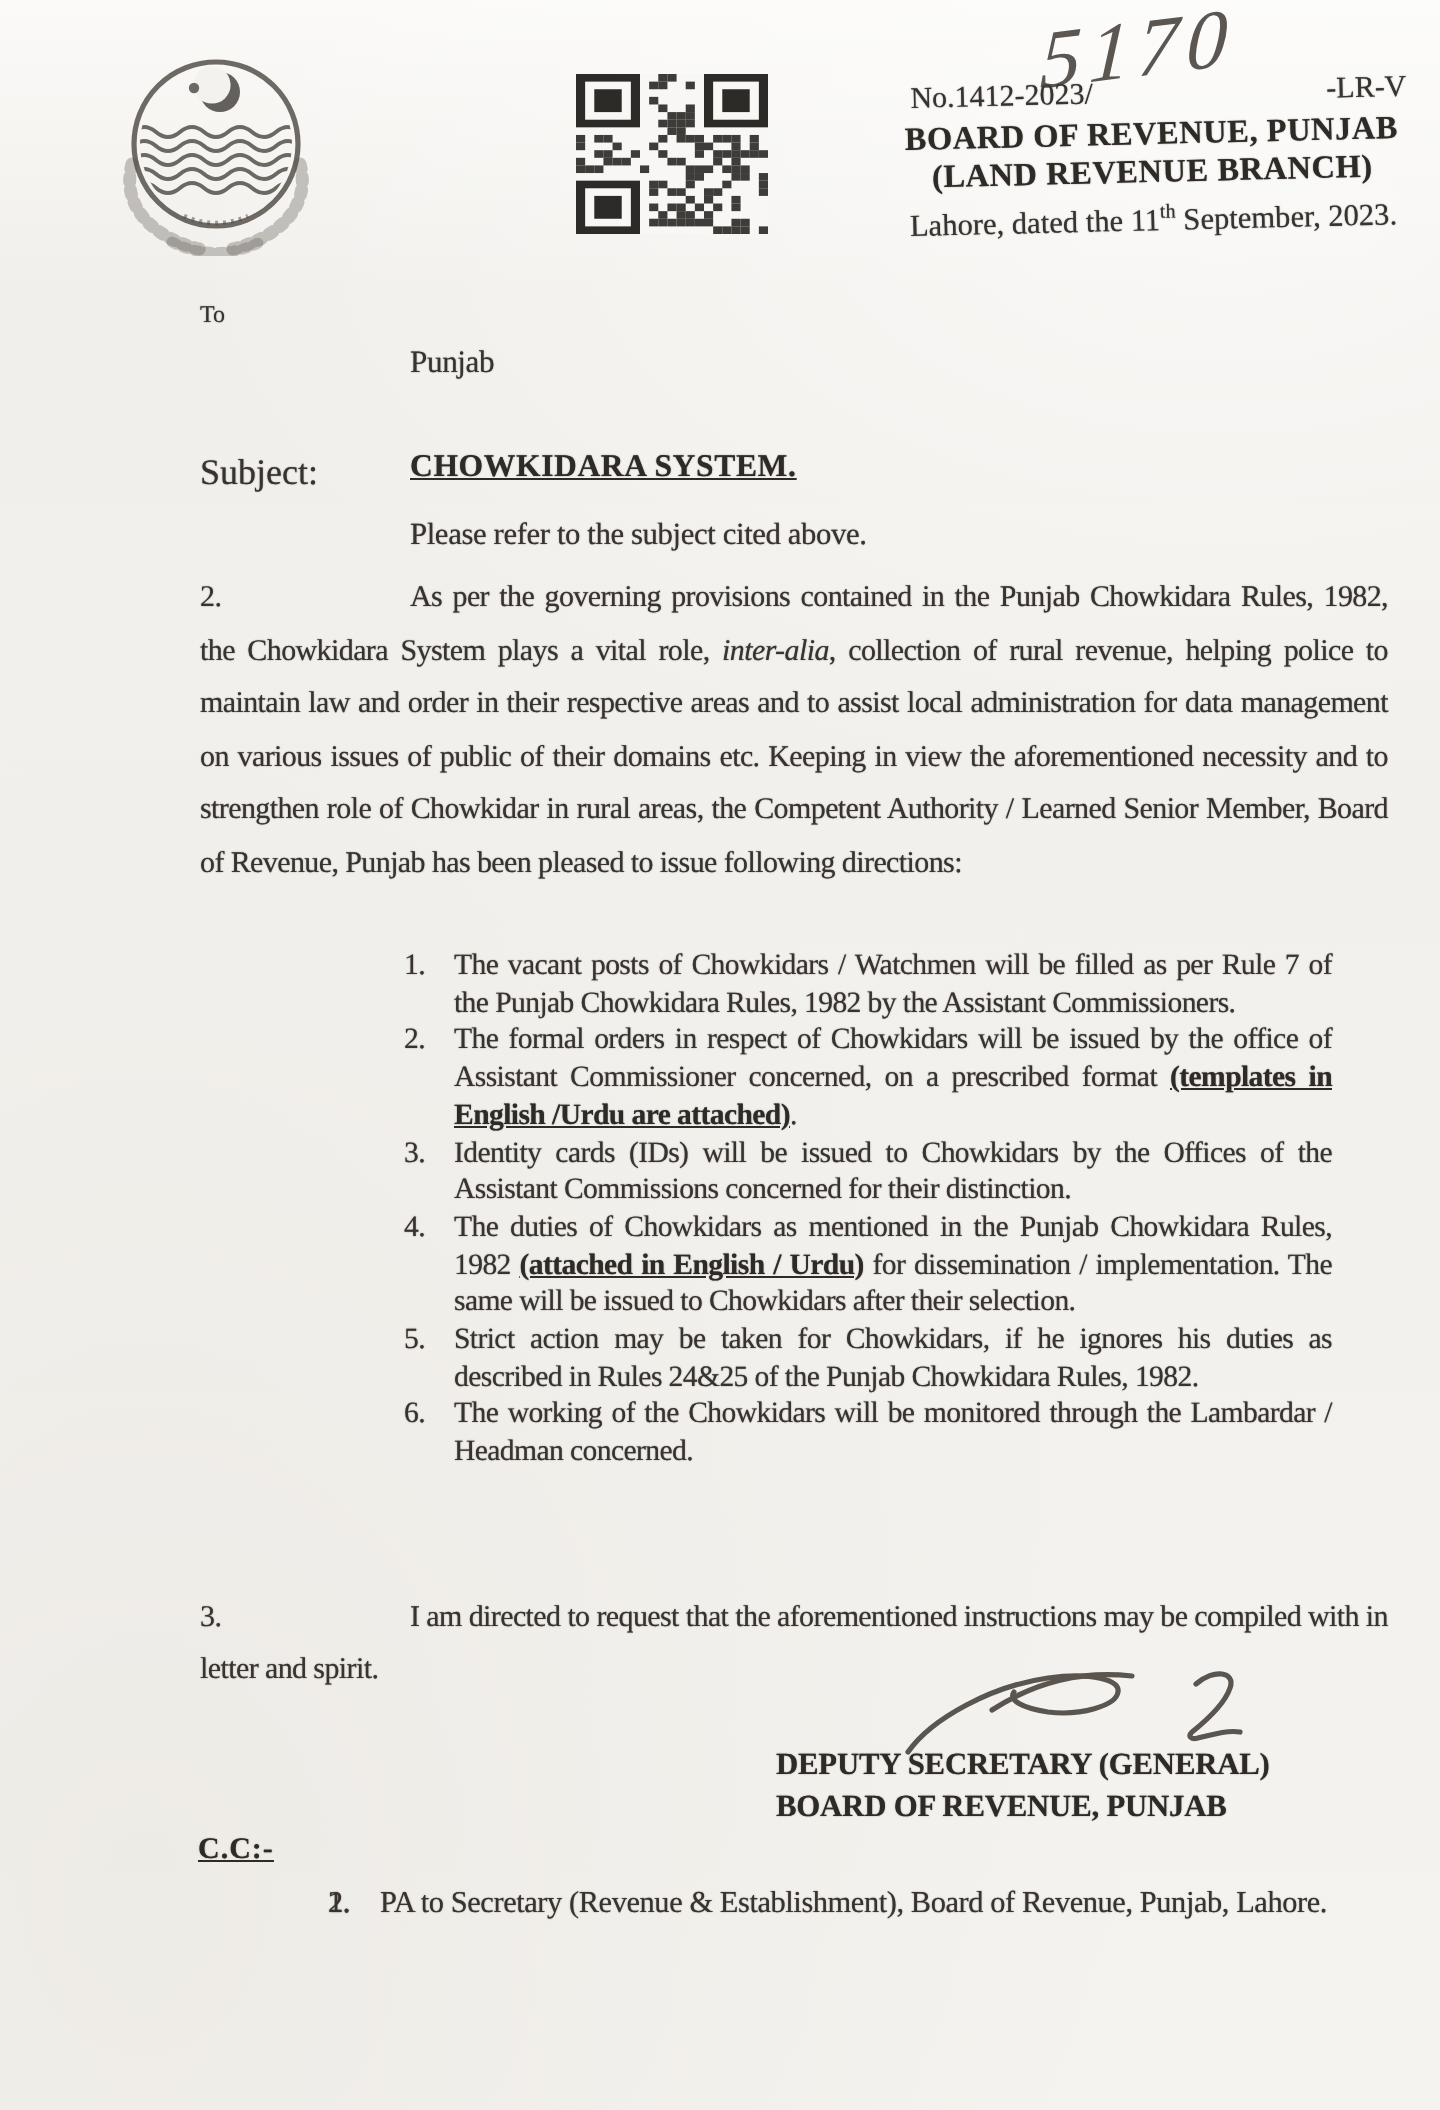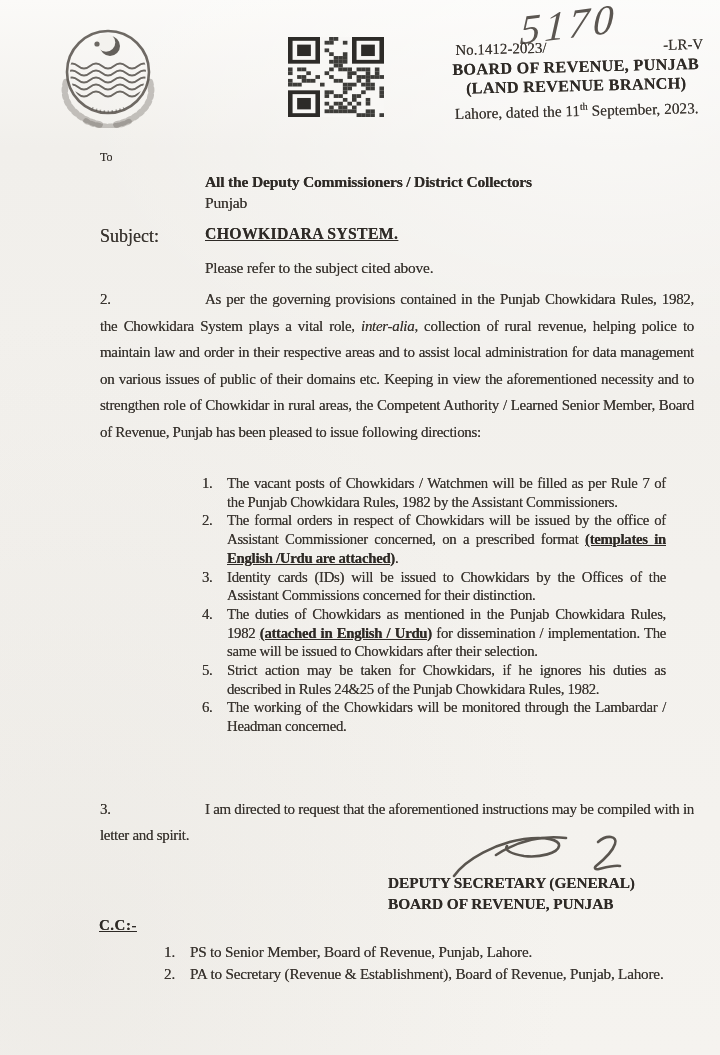--- a/index.html
+++ b/index.html
@@ -222,21 +222,20 @@
       <span>No.1412-2023/</span>
       <span>-LR-V</span>
     </div>
     <div class="hdr-b">BOARD OF REVENUE, PUNJAB</div>
     <div class="hdr-b">(LAND REVENUE BRANCH)</div>
     <div class="hdr-date"><span>Lahore, dated the 11</span><sup>th</sup><span> September, 2023.</span></div>
   </div>
 
   <div class="abs to txt">To</div>
   <div class="abs rcpt txt">
-    <div class="b">All the Deputy Commissioners / District Collectors</div>
     <div>Punjab</div>
   </div>
 
   <div class="abs subj-label txt">Subject:</div>
   <div class="abs subj txt">CHOWKIDARA SYSTEM.</div>
 
   <div class="abs opening txt">Please refer to the subject cited above.</div>
 
   <div class="para p2 txt">
     <span class="pnum">2.</span><span>As per the governing provisions contained in the Punjab Chowkidara Rules, 1982, the Chowkidara System plays a vital role, </span><span class="ital">inter-alia</span><span>, collection of rural revenue, helping police to maintain law and order in their respective areas and to assist local administration for data management on various issues of public of their domains etc. Keeping in view the aforementioned necessity and to strengthen role of Chowkidar in rural areas, the Competent Authority / Learned Senior Member, Board of Revenue, Punjab has been pleased to issue following directions:</span>
@@ -278,20 +277,20 @@
   </div>
 
   <div class="abs signoff txt">
     <div>DEPUTY SECRETARY (GENERAL)</div>
     <div>BOARD OF REVENUE, PUNJAB</div>
   </div>
 
   <div class="abs cc-label txt">C.C:-</div>
   <div class="abs cclist txt">
     <div class="ccli">
-      <span class="num">1.</span><span>PS to Senior Member, Board of Revenue, Punjab, Lahore.</span>
+      <span class="num">1.</span>
     </div>
     <div class="ccli">
       <span class="num">2.</span><span>PA to Secretary (Revenue &amp; Establishment), Board of Revenue, Punjab, Lahore.</span>
     </div>
   </div>
 
 </div>
 
 </body></html>

